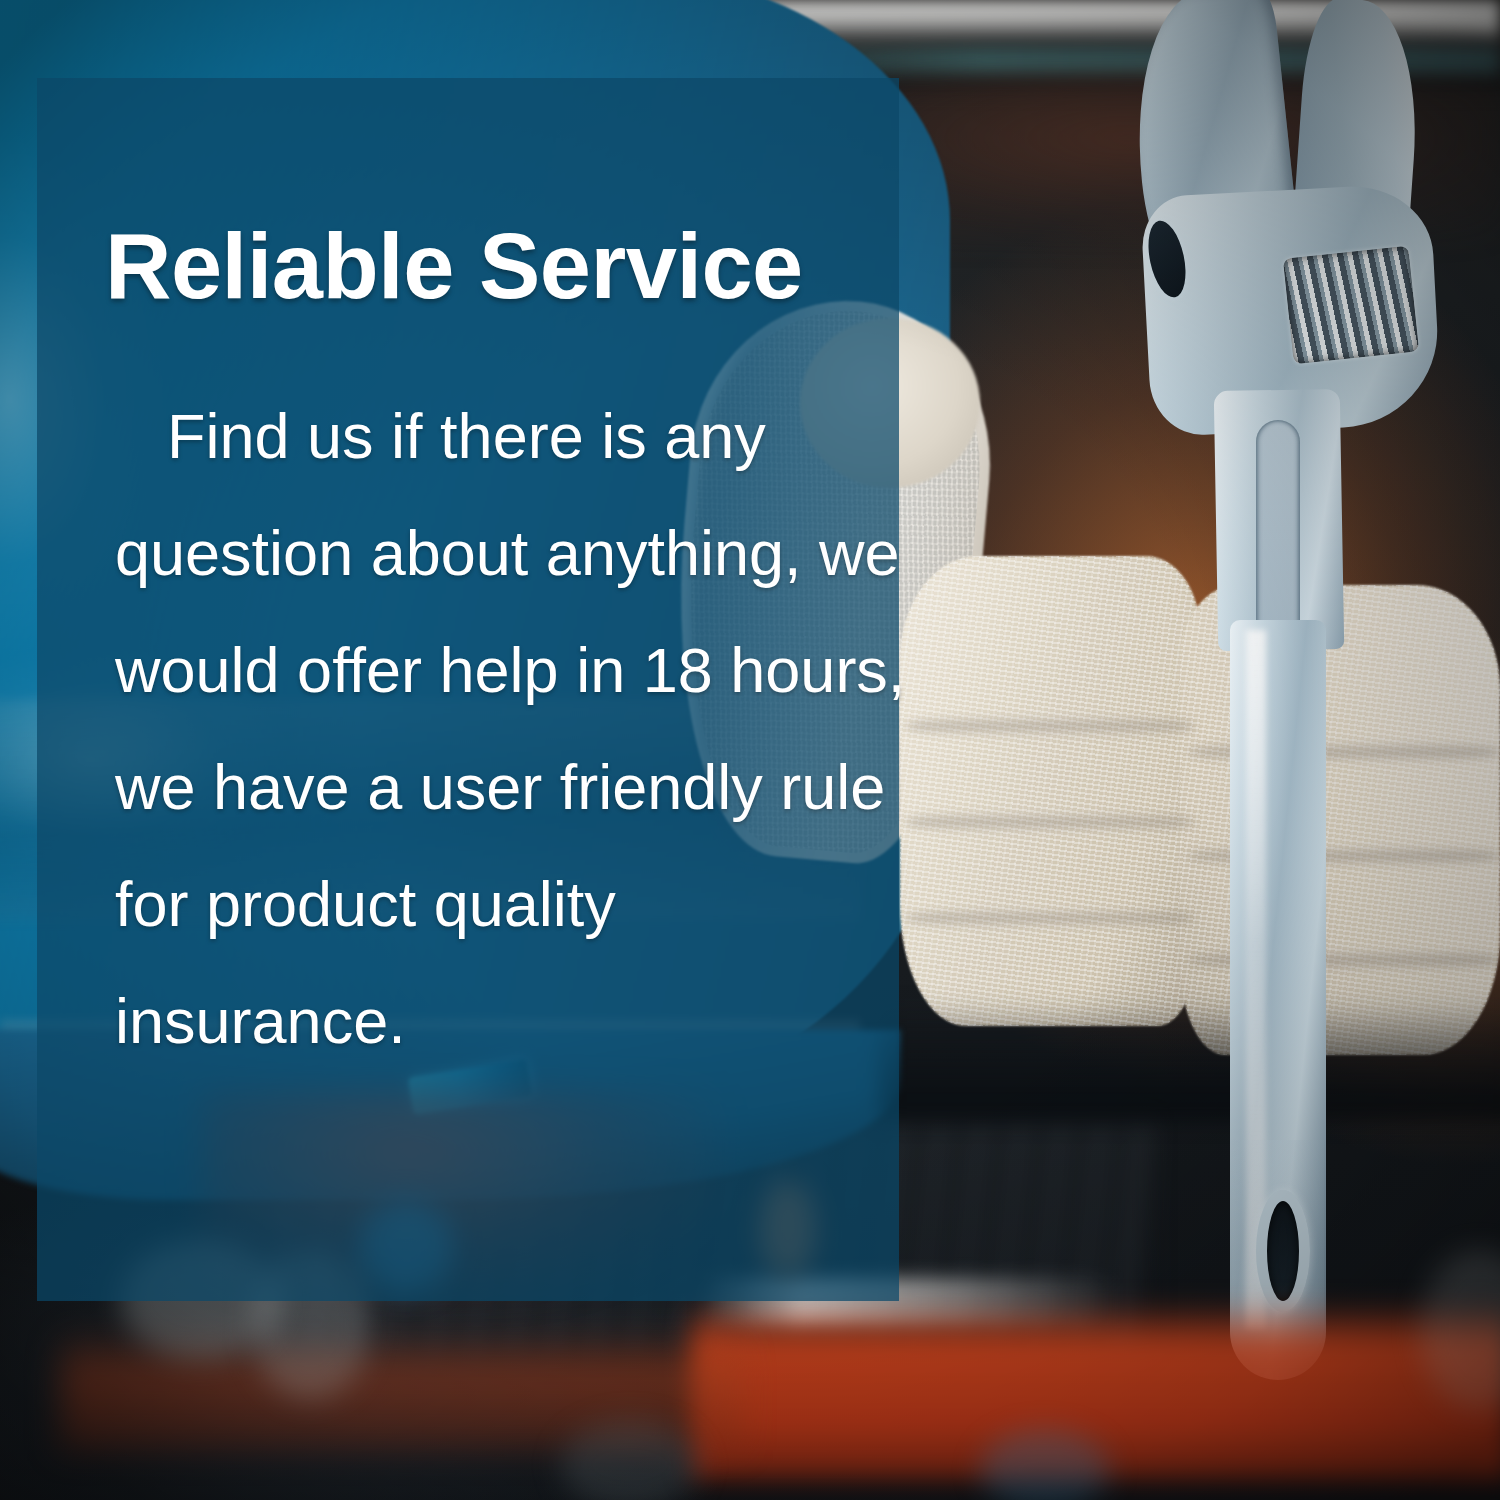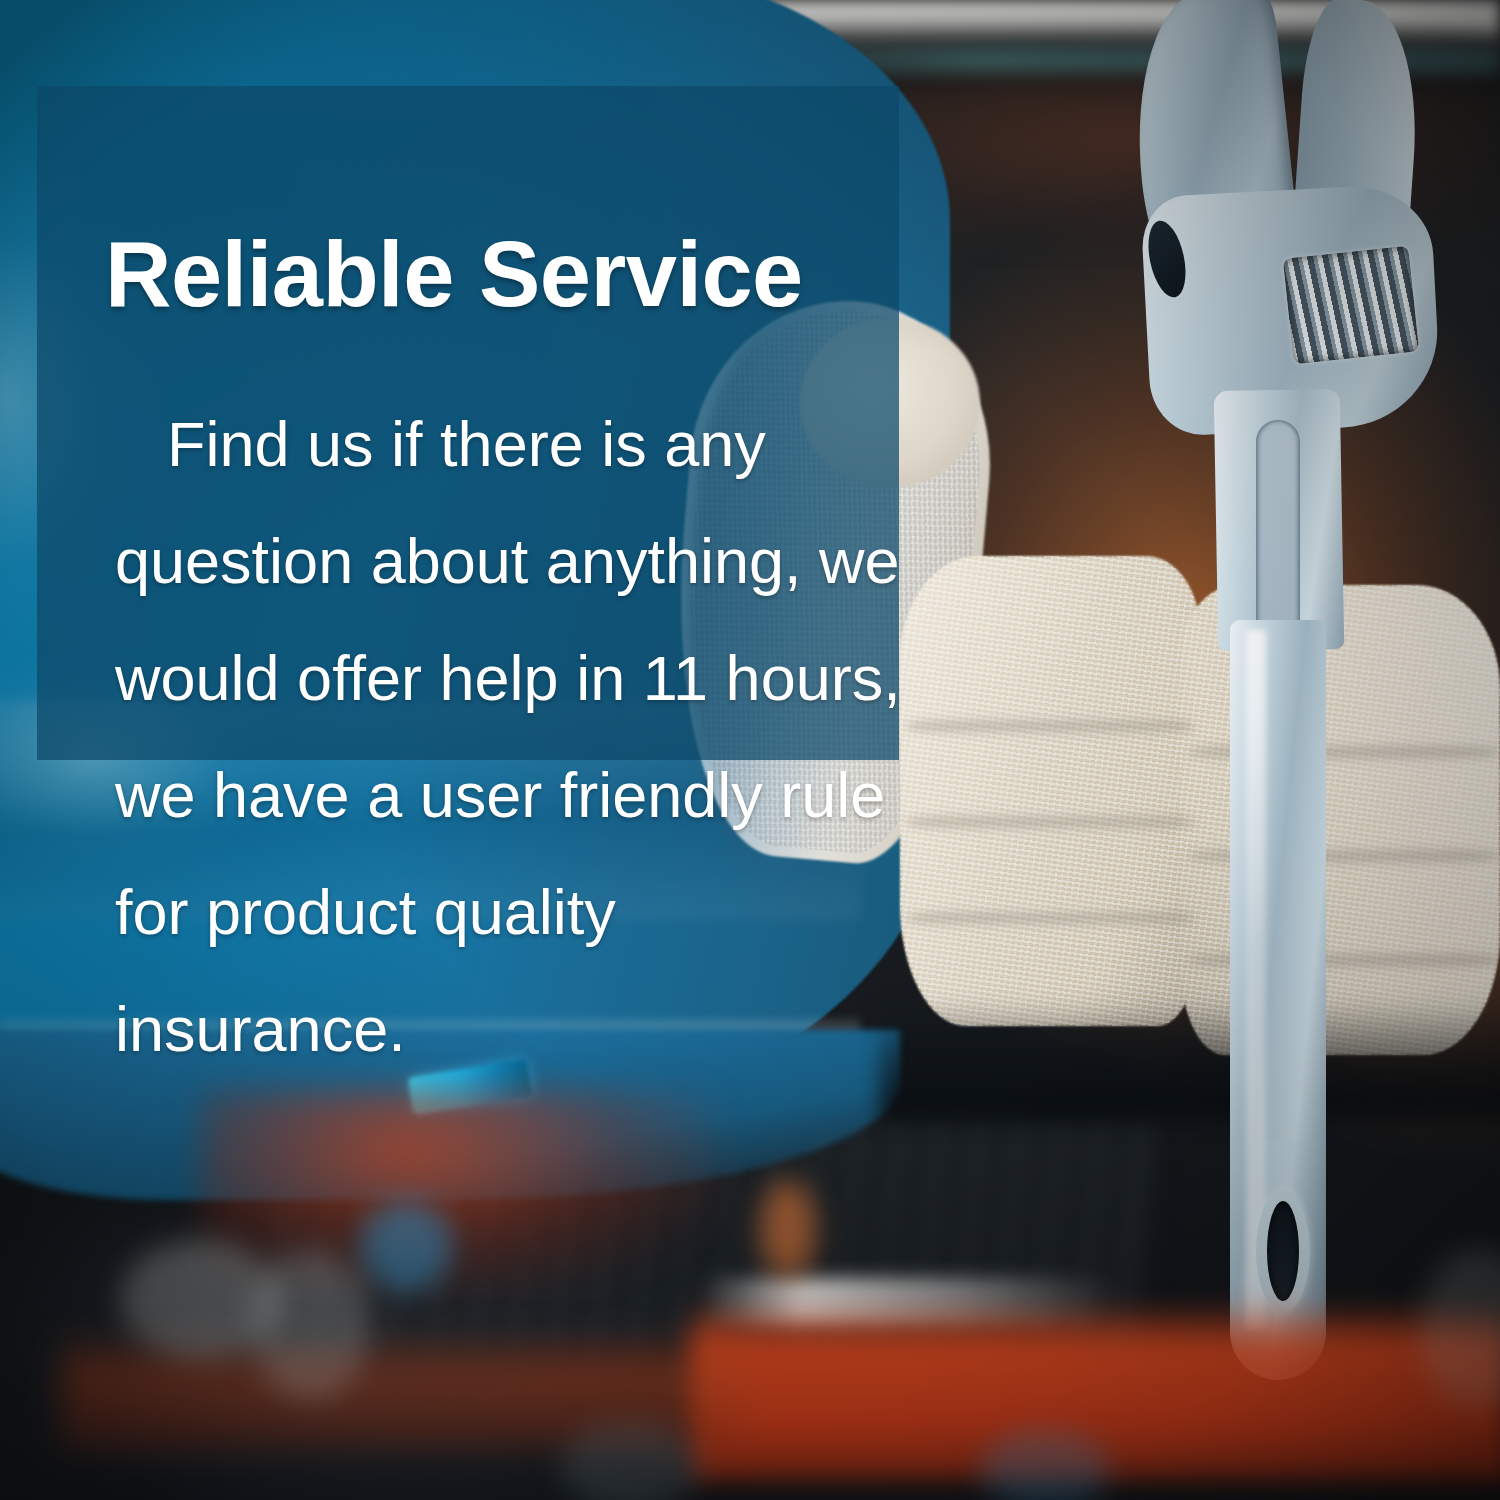--- a/index.html
+++ b/index.html
@@ -277,22 +277,22 @@
     filter:blur(13px);
   }
   .vignette{
     position:absolute; inset:0;
     background:radial-gradient(ellipse 1050px 980px at 52% 48%, rgba(0,0,0,0) 40%, rgba(0,0,0,0.30) 82%, rgba(0,0,0,0.52) 100%);
   }
 
   
   .overlay-panel{
     position:absolute;
-    left:37px; top:86px;
-    width:862px; height:674px;
+    left:37px; top:78px;
+    width:862px; height:1223px;
     background:rgba(10,72,105,0.72);
     backdrop-filter:saturate(0.9);
   }
   .panel-title{
     position:absolute;
     left:68px; top:142px;
     font-size:92px;
     font-weight:700;
     color:#ffffff;
     letter-spacing:-0.5px;
@@ -375,16 +375,16 @@
     <div class="bokeh bk4"></div>
     <div class="bokeh bk5"></div>
     <div class="bokeh bk6"></div>
     <div class="bokeh bk7"></div>
 
     <div class="vignette"></div>
   </div>
 
   <div class="overlay-panel">
     <div class="panel-title">Reliable Service</div>
-    <div class="panel-body">Find us if there is any question about anything, we would offer help in 11 hours, we have a user friendly rule for product quality insurance.</div>
+    <div class="panel-body">Find us if there is any question about anything, we would offer help in 18 hours, we have a user friendly rule for product quality insurance.</div>
   </div>
 
 </div>
 
 </body></html>

